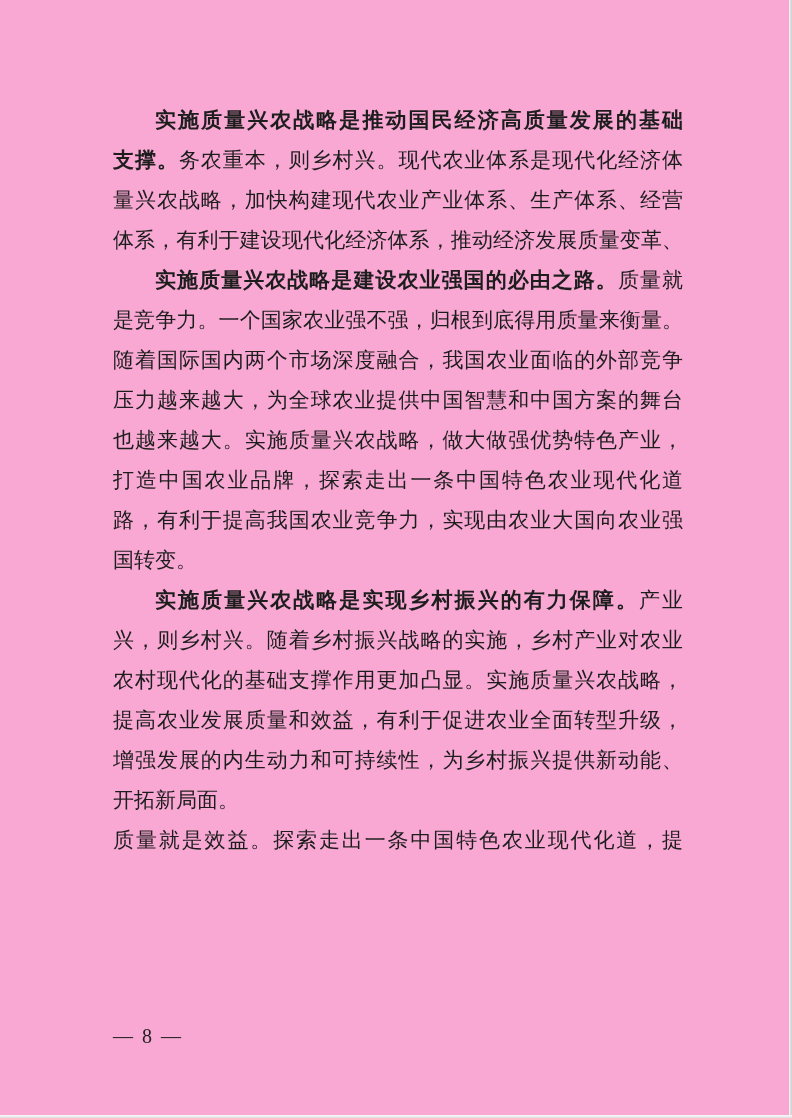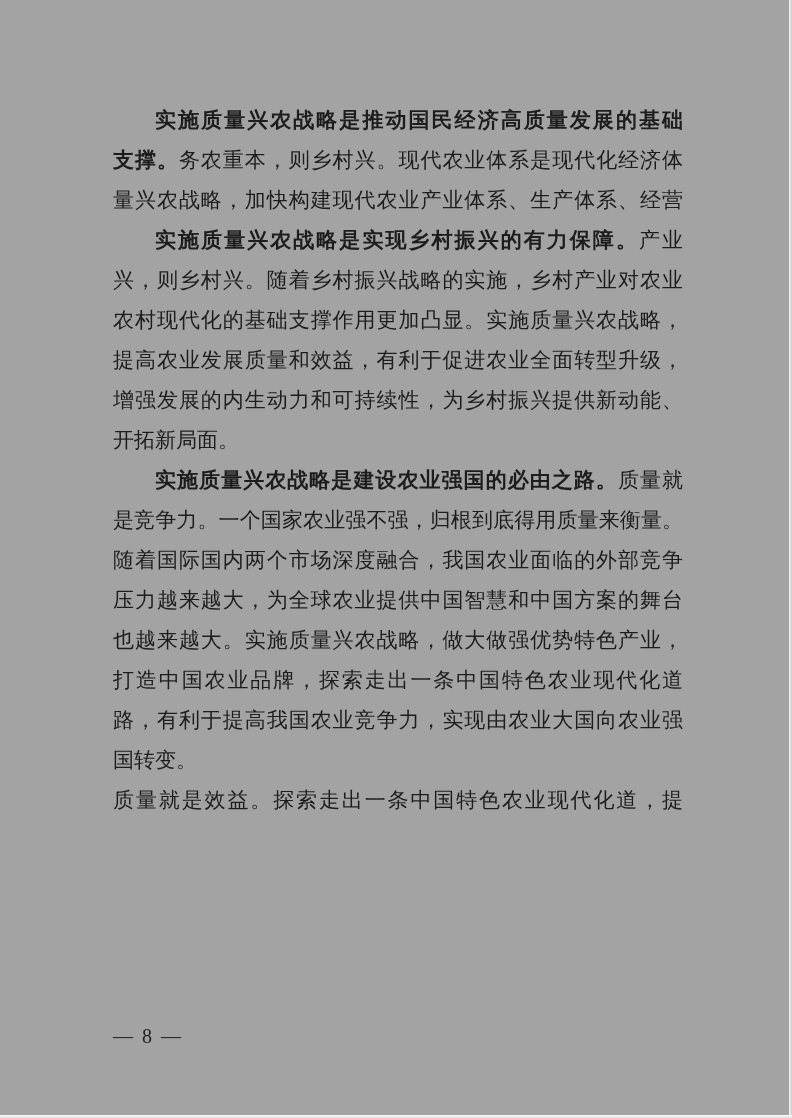--- a/index.html
+++ b/index.html
@@ -4,21 +4,21 @@
 <style>
   html, body {
     margin: 0;
     padding: 0;
     background: #ffffff;
   }
   .page {
     position: relative;
     width: 792px;
     height: 1118px;
-    background: #a3a3a3;
+    background: #f9a8d4;
     overflow: hidden;
     font-family: "Liberation Serif", "DejaVu Serif", serif;
     color: #1d1d1d;
   }
   
   .edge-right {
     position: absolute;
     top: 0; right: 0;
     width: 3px; height: 100%;
     background: linear-gradient(to right, #f6f6f6, #cccccc);
@@ -70,39 +70,40 @@
 </style>
 </head>
 <body>
 
 <div class="page">
   <div class="text-block" id="text-block">
       <div class="para">
         <div class="line indent"><span class="bold-run">实施质量兴农战略是推动国民经济高质量发展的基础</span></div>
         <div class="line"><span class="bold-run">支撑。</span><span class="text-run">务农重本，则乡村兴。现代农业体系是现代化经济体</span></div>
         <div class="line"><span class="text-run">量兴农战略，加快构建现代农业产业体系、生产体系、经营</span></div>
-      </div>
-      <div class="para">
-        <div class="line indent"><span class="bold-run">实施质量兴农战略是实现乡村振兴的有力保障。</span><span class="text-run">产业</span></div>
-        <div class="line"><span class="text-run">兴，则乡村兴。随着乡村振兴战略的实施，乡村产业对农业</span></div>
-        <div class="line"><span class="text-run">农村现代化的基础支撑作用更加凸显。实施质量兴农战略，</span></div>
-        <div class="line"><span class="text-run">提高农业发展质量和效益，有利于促进农业全面转型升级，</span></div>
-        <div class="line"><span class="text-run">增强发展的内生动力和可持续性，为乡村振兴提供新动能、</span></div>
-        <div class="line last"><span class="text-run">开拓新局面。</span></div>
+        <div class="line"><span class="text-run">体系，有利于建设现代化经济体系，推动经济发展质量变革、</span></div>
       </div>
       <div class="para">
         <div class="line indent"><span class="bold-run">实施质量兴农战略是建设农业强国的必由之路。</span><span class="text-run">质量就</span></div>
         <div class="line"><span class="text-run">是竞争力。一个国家农业强不强，归根到底得用质量来衡量。</span></div>
         <div class="line"><span class="text-run">随着国际国内两个市场深度融合，我国农业面临的外部竞争</span></div>
         <div class="line"><span class="text-run">压力越来越大，为全球农业提供中国智慧和中国方案的舞台</span></div>
         <div class="line"><span class="text-run">也越来越大。实施质量兴农战略，做大做强优势特色产业，</span></div>
         <div class="line"><span class="text-run">打造中国农业品牌，探索走出一条中国特色农业现代化道</span></div>
         <div class="line"><span class="text-run">路，有利于提高我国农业竞争力，实现由农业大国向农业强</span></div>
         <div class="line last"><span class="text-run">国转变。</span></div>
       </div>
       <div class="para">
+        <div class="line indent"><span class="bold-run">实施质量兴农战略是实现乡村振兴的有力保障。</span><span class="text-run">产业</span></div>
+        <div class="line"><span class="text-run">兴，则乡村兴。随着乡村振兴战略的实施，乡村产业对农业</span></div>
+        <div class="line"><span class="text-run">农村现代化的基础支撑作用更加凸显。实施质量兴农战略，</span></div>
+        <div class="line"><span class="text-run">提高农业发展质量和效益，有利于促进农业全面转型升级，</span></div>
+        <div class="line"><span class="text-run">增强发展的内生动力和可持续性，为乡村振兴提供新动能、</span></div>
+        <div class="line last"><span class="text-run">开拓新局面。</span></div>
+      </div>
+      <div class="para">
         <div class="line"><span class="text-run">质量就是效益。探索走出一条中国特色农业现代化道，提</span></div>
       </div>
     </div>
   <div class="page-number">— 8 —</div>
   <div class="edge-right"></div>
   <div class="edge-bottom"></div>
 </div>
 
 </body></html>

